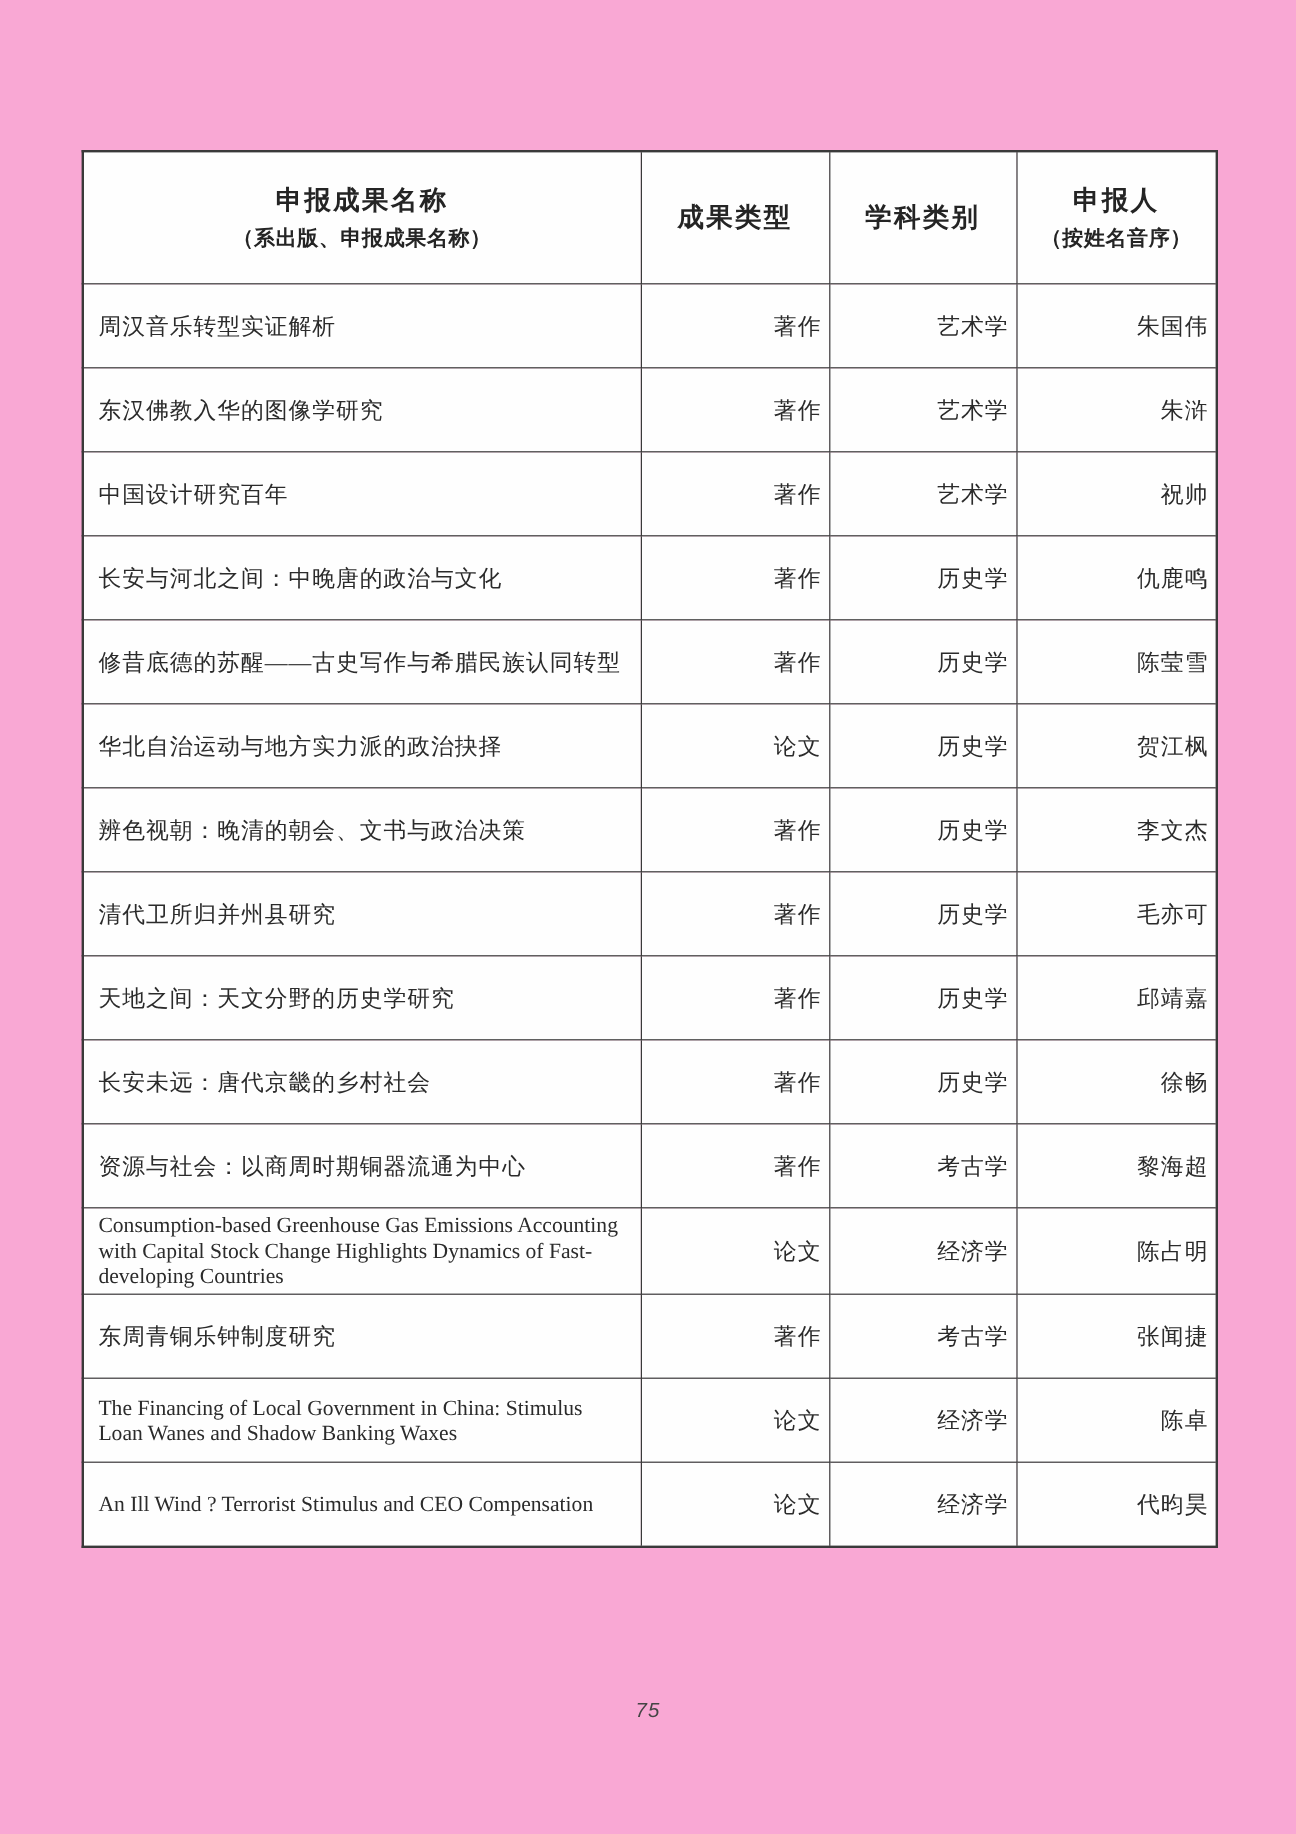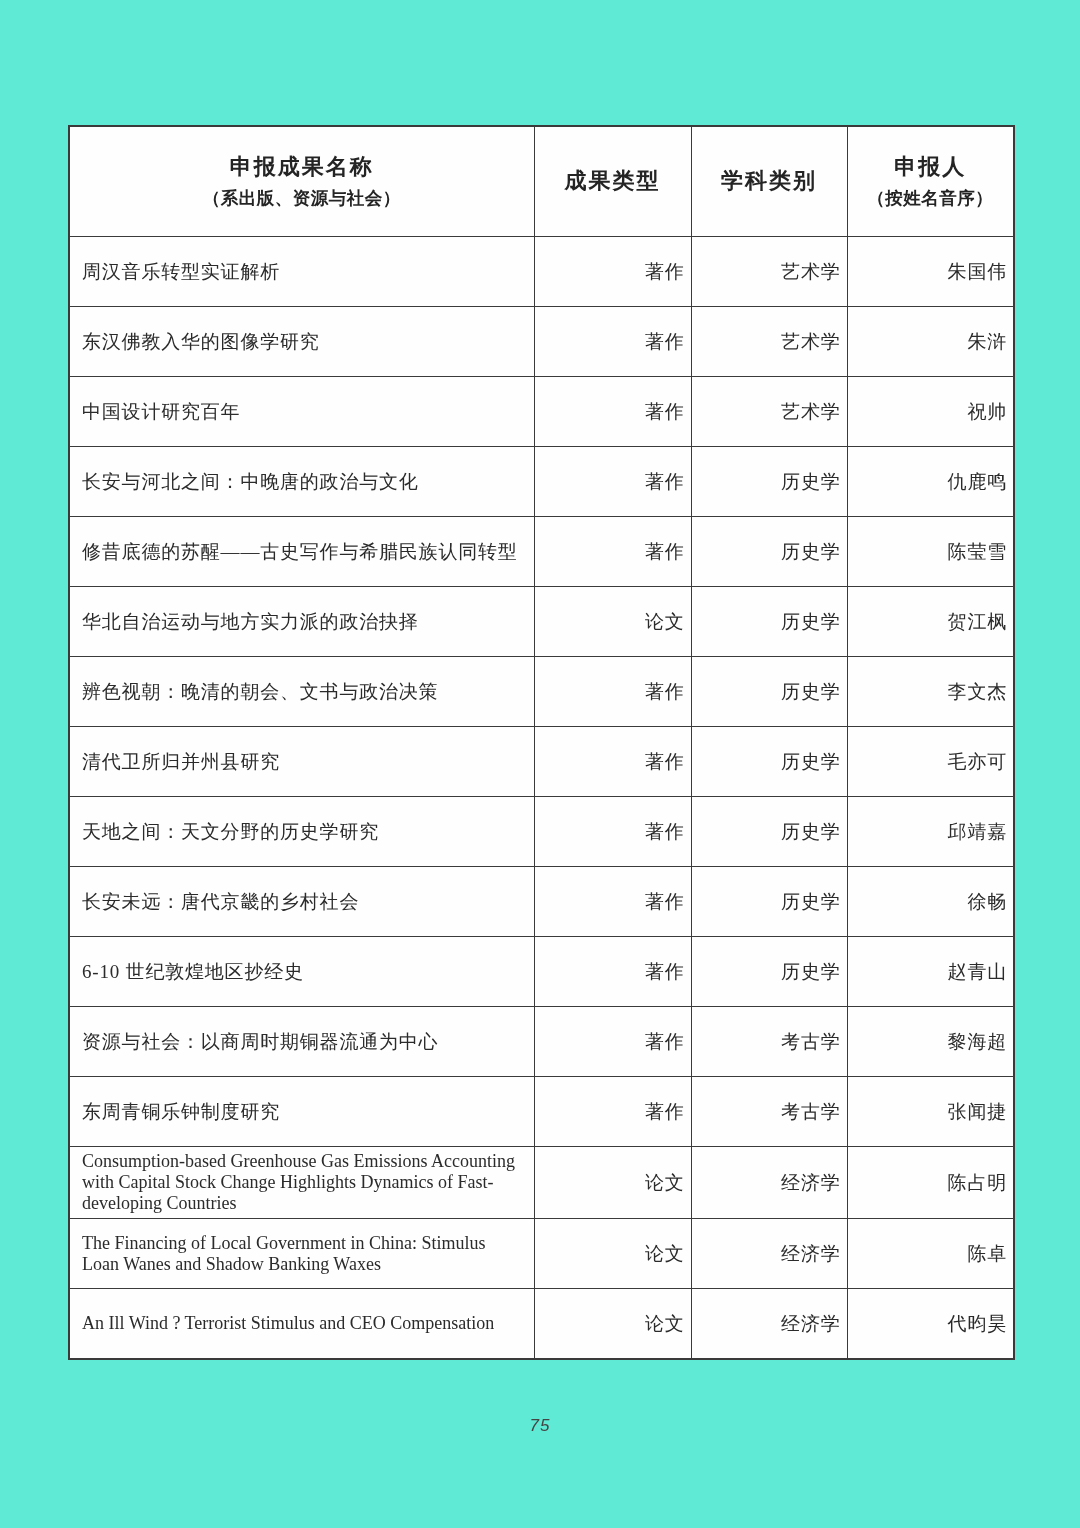--- a/index.html
+++ b/index.html
@@ -11,21 +11,21 @@
     width: 1080px;
     height: 1528px;
     position: relative;
     overflow: hidden;
     font-family: "Liberation Serif", "DejaVu Serif", serif;
     color: #2b2b2b;
   }
   .page {
     position: absolute;
     inset: 0;
-    background: #5eead4;
+    background: #f9a8d4;
   }
   table.results-table {
     position: absolute;
     left: 68px;
     top: 125px;
     width: 945px;
     border-collapse: collapse;
     table-layout: fixed;
     border: 2.5px solid #3a3a3a;
   }
@@ -95,21 +95,21 @@
     <colgroup>
       <col style="width:465px">
       <col style="width:157px">
       <col style="width:156px">
       <col style="width:167px">
     </colgroup>
     <thead>
       <tr>
         <th>
           <div class="h1">申报成果名称</div>
-          <div class="h2">（系出版、资源与社会）</div>
+          <div class="h2">（系出版、申报成果名称）</div>
         </th>
         <th>
           <div class="h1">成果类型</div>
         </th>
         <th>
           <div class="h1">学科类别</div>
         </th>
         <th>
           <div class="h1">申报人</div>
           <div class="h2">（按姓名音序）</div>
@@ -182,49 +182,43 @@
     <td class="cell-center">邱靖嘉</td>
   </tr>
 
   <tr>
     <td class="cell-name">长安未远：唐代京畿的乡村社会</td>
     <td class="cell-center">著作</td>
     <td class="cell-center">历史学</td>
     <td class="cell-center">徐畅</td>
   </tr>
 
-  <tr>
-    <td class="cell-name">6-10 世纪敦煌地区抄经史</td>
-    <td class="cell-center">著作</td>
-    <td class="cell-center">历史学</td>
-    <td class="cell-center">赵青山</td>
-  </tr>
 
   <tr>
     <td class="cell-name">资源与社会：以商周时期铜器流通为中心</td>
     <td class="cell-center">著作</td>
     <td class="cell-center">考古学</td>
     <td class="cell-center">黎海超</td>
   </tr>
 
   <tr>
+    <td class="cell-name latin">Consumption-based Greenhouse Gas Emissions Accounting with Capital Stock Change Highlights Dynamics of Fast-developing Countries</td>
+    <td class="cell-center">论文</td>
+    <td class="cell-center">经济学</td>
+    <td class="cell-center">陈占明</td>
+  </tr>
+
+  <tr>
     <td class="cell-name">东周青铜乐钟制度研究</td>
     <td class="cell-center">著作</td>
     <td class="cell-center">考古学</td>
     <td class="cell-center">张闻捷</td>
   </tr>
 
   <tr>
-    <td class="cell-name latin">Consumption-based Greenhouse Gas Emissions Accounting with Capital Stock Change Highlights Dynamics of Fast-developing Countries</td>
-    <td class="cell-center">论文</td>
-    <td class="cell-center">经济学</td>
-    <td class="cell-center">陈占明</td>
-  </tr>
-
-  <tr>
     <td class="cell-name latin">The Financing of Local Government in China: Stimulus Loan Wanes and Shadow Banking Waxes</td>
     <td class="cell-center">论文</td>
     <td class="cell-center">经济学</td>
     <td class="cell-center">陈卓</td>
   </tr>
 
   <tr>
     <td class="cell-name latin">An Ill Wind ? Terrorist Stimulus and CEO Compensation</td>
     <td class="cell-center">论文</td>
     <td class="cell-center">经济学</td>

